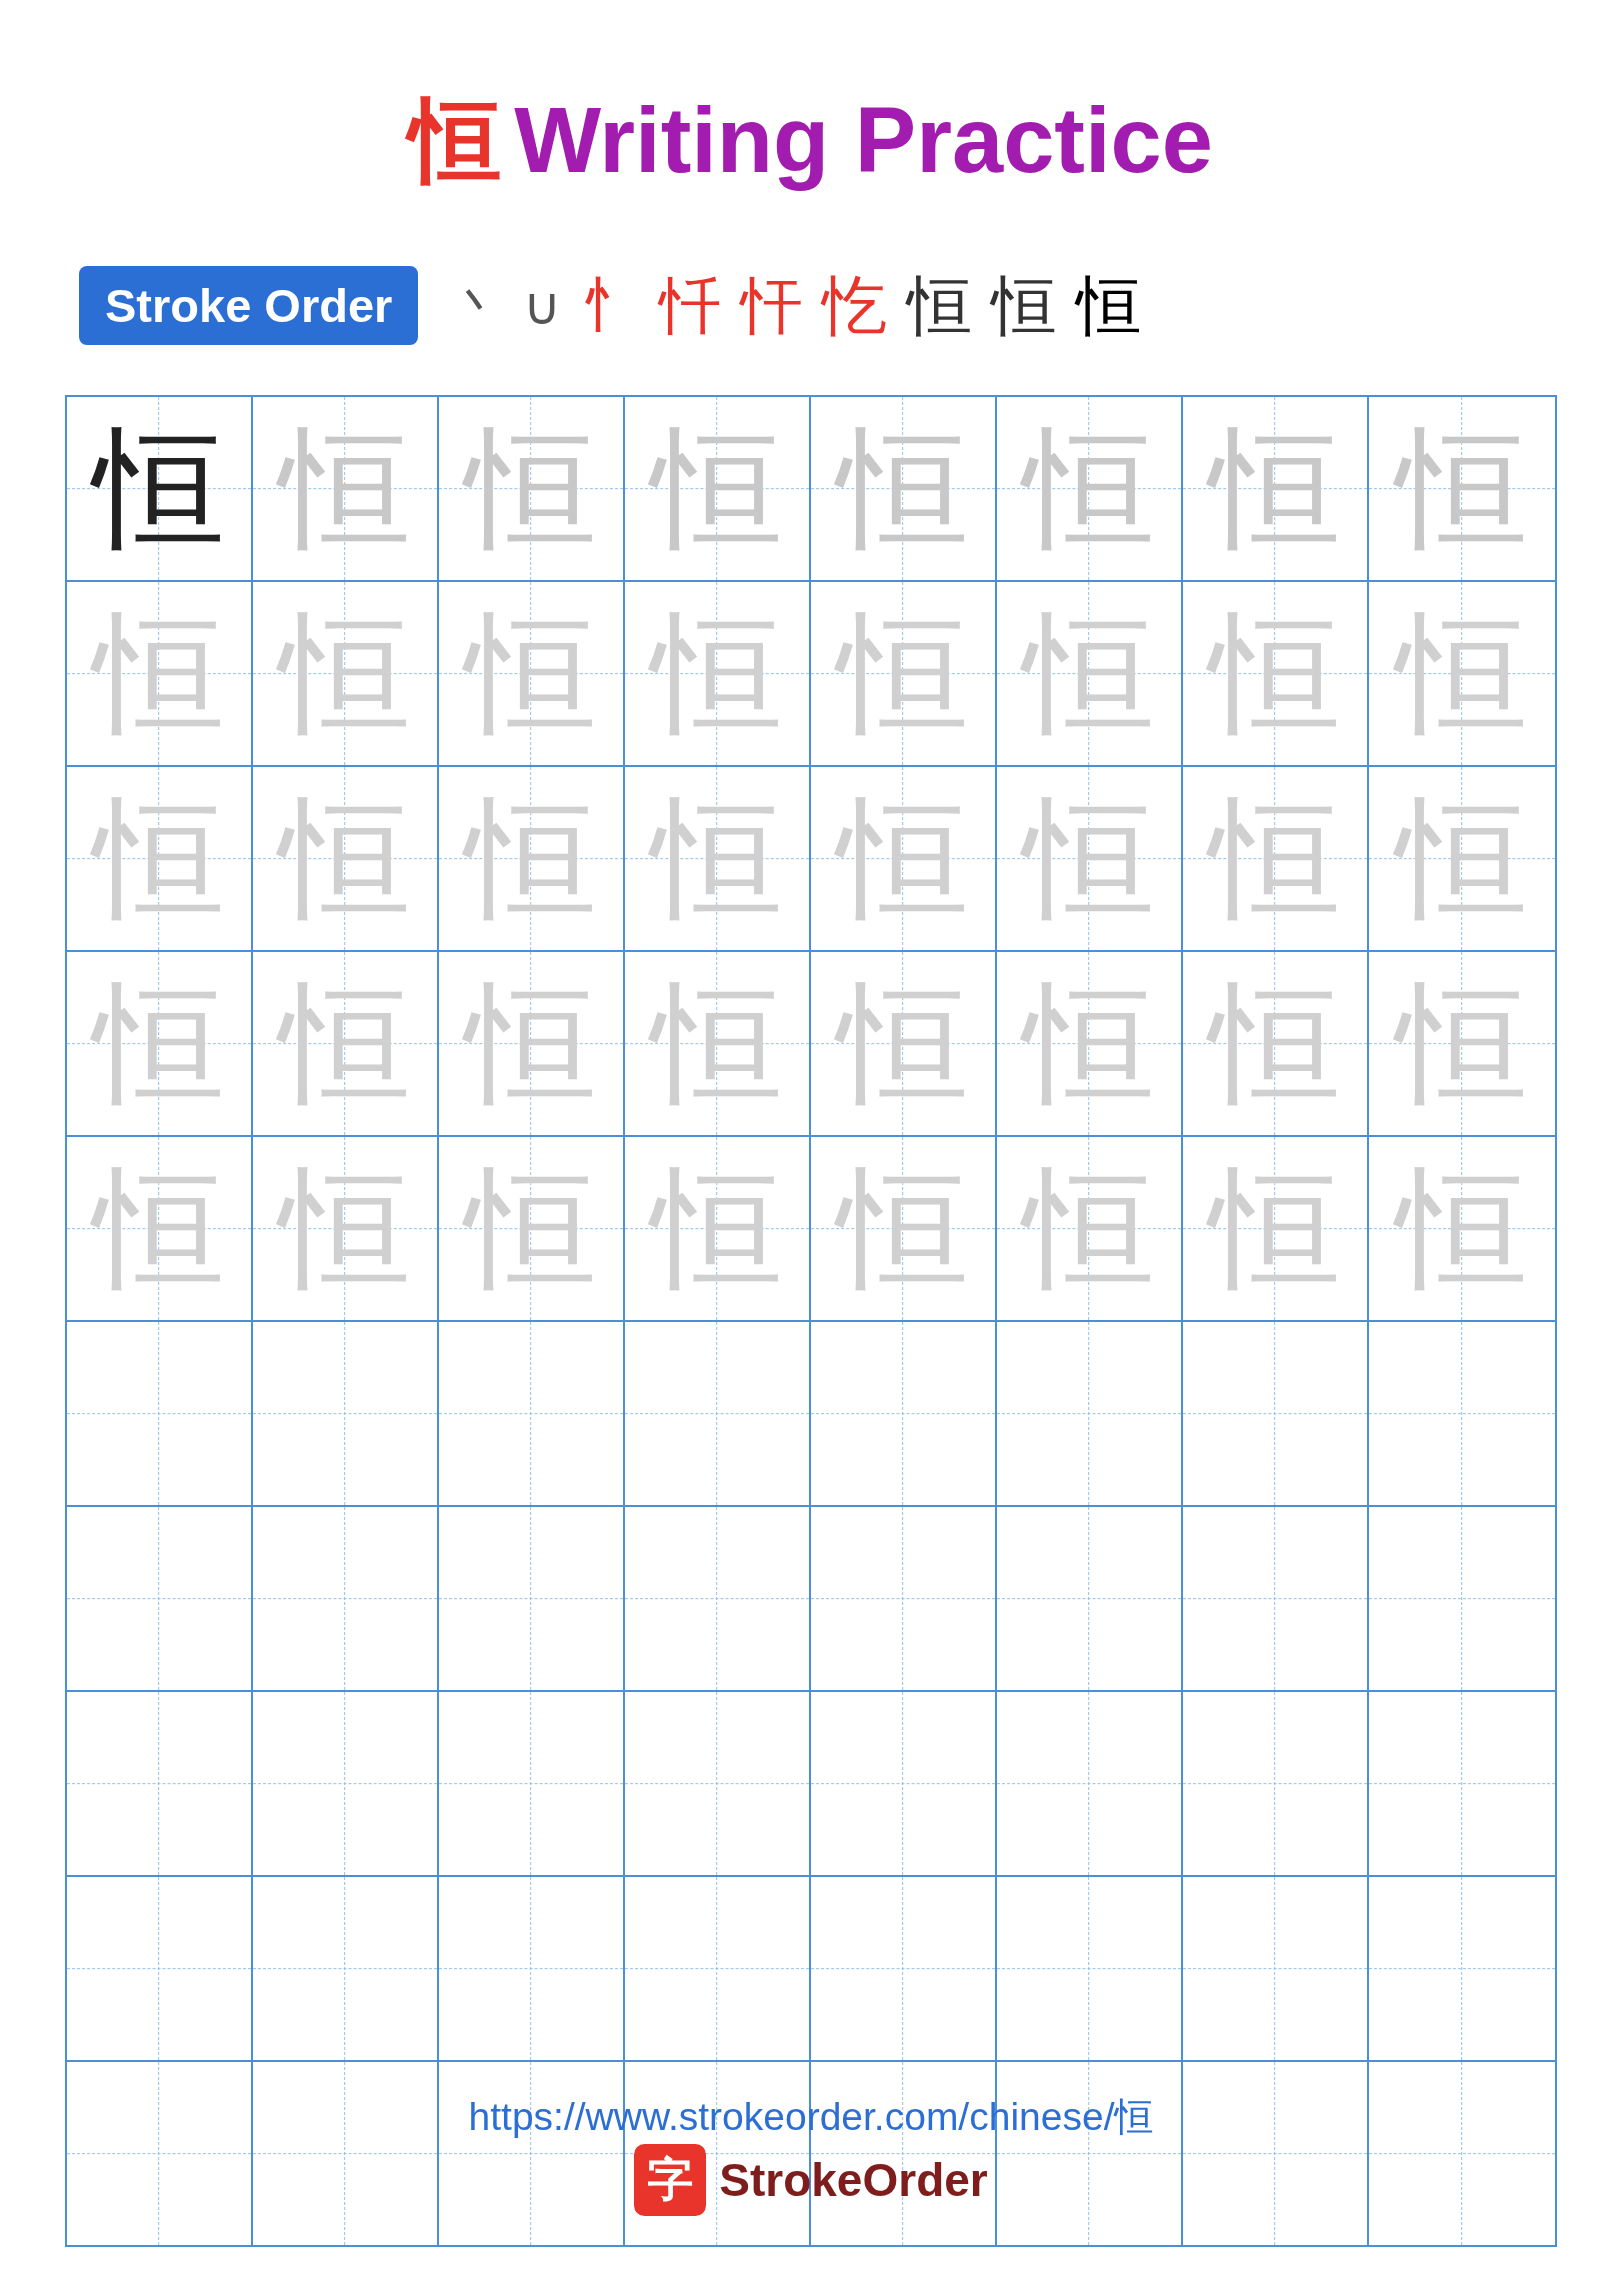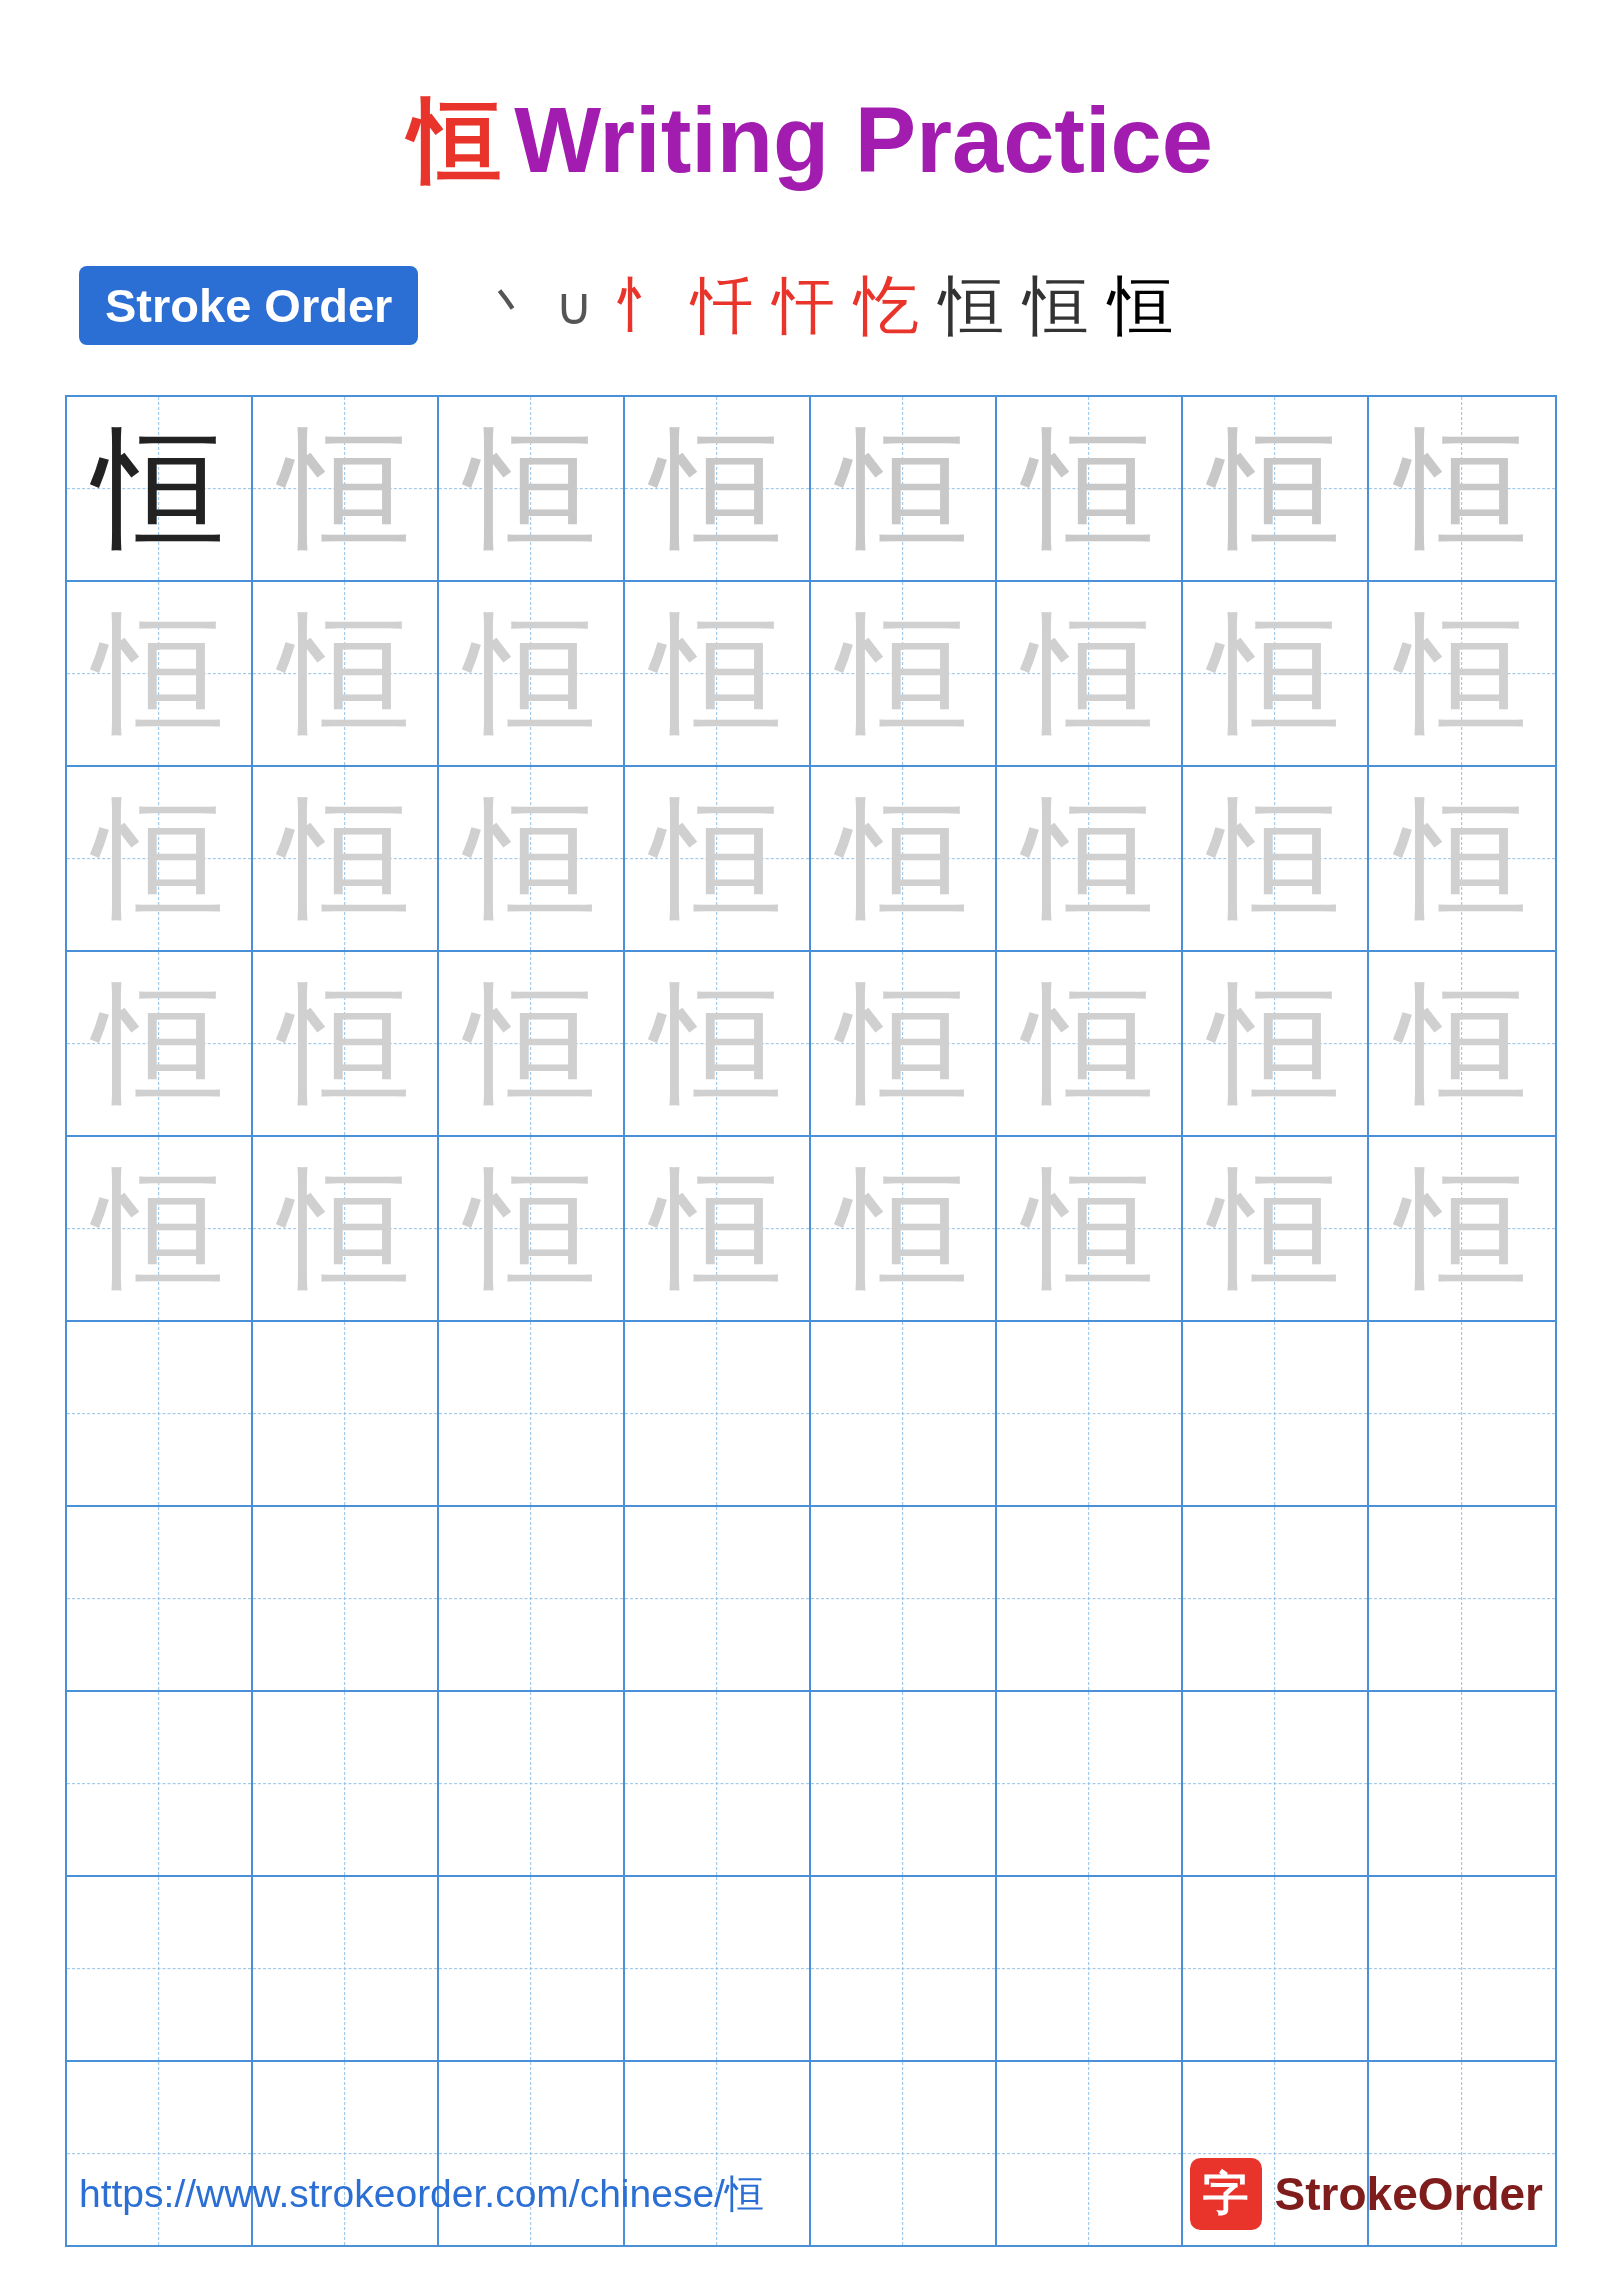--- a/index.html
+++ b/index.html
@@ -27,21 +27,20 @@
     .page-title .english-text {
       color: #a21caf;
       margin-top: 8px;
     }
 
     .stroke-order-section {
       display: flex;
       align-items: center;
       padding: 19.6px 79px;
       margin-bottom: 26px;
-      gap: 32px;
     }
     .stroke-order-badge {
       background: #2b6fd4;
       color: #fff;
       font-size: 47px;
       font-weight: bold;
       padding: 11.8px 26px;
       border-radius: 7.9px;
       margin-right: 33px;
       white-space: nowrap;
@@ -132,27 +131,28 @@
     .row-0 .cell-7 .cell-char { color: #c8c8c8; }
 
     
     .row-1 .cell-char,
     .row-2 .cell-char,
     .row-3 .cell-char,
     .row-4 .cell-char { color: #d0d0d0; }
 
     .footer {
       position: absolute;
-      bottom: 65px;
+      bottom: 79px;
       left: 0;
       right: 0;
       display: flex;
       justify-content: space-between;
       align-items: center;
       padding: 0 79px;
+      flex-direction: column;
     }
 
     .footer-url {
       color: #2b6fd4;
       font-size: 39px;
     }
 
     .footer-brand {
       display: flex;
       align-items: center;

